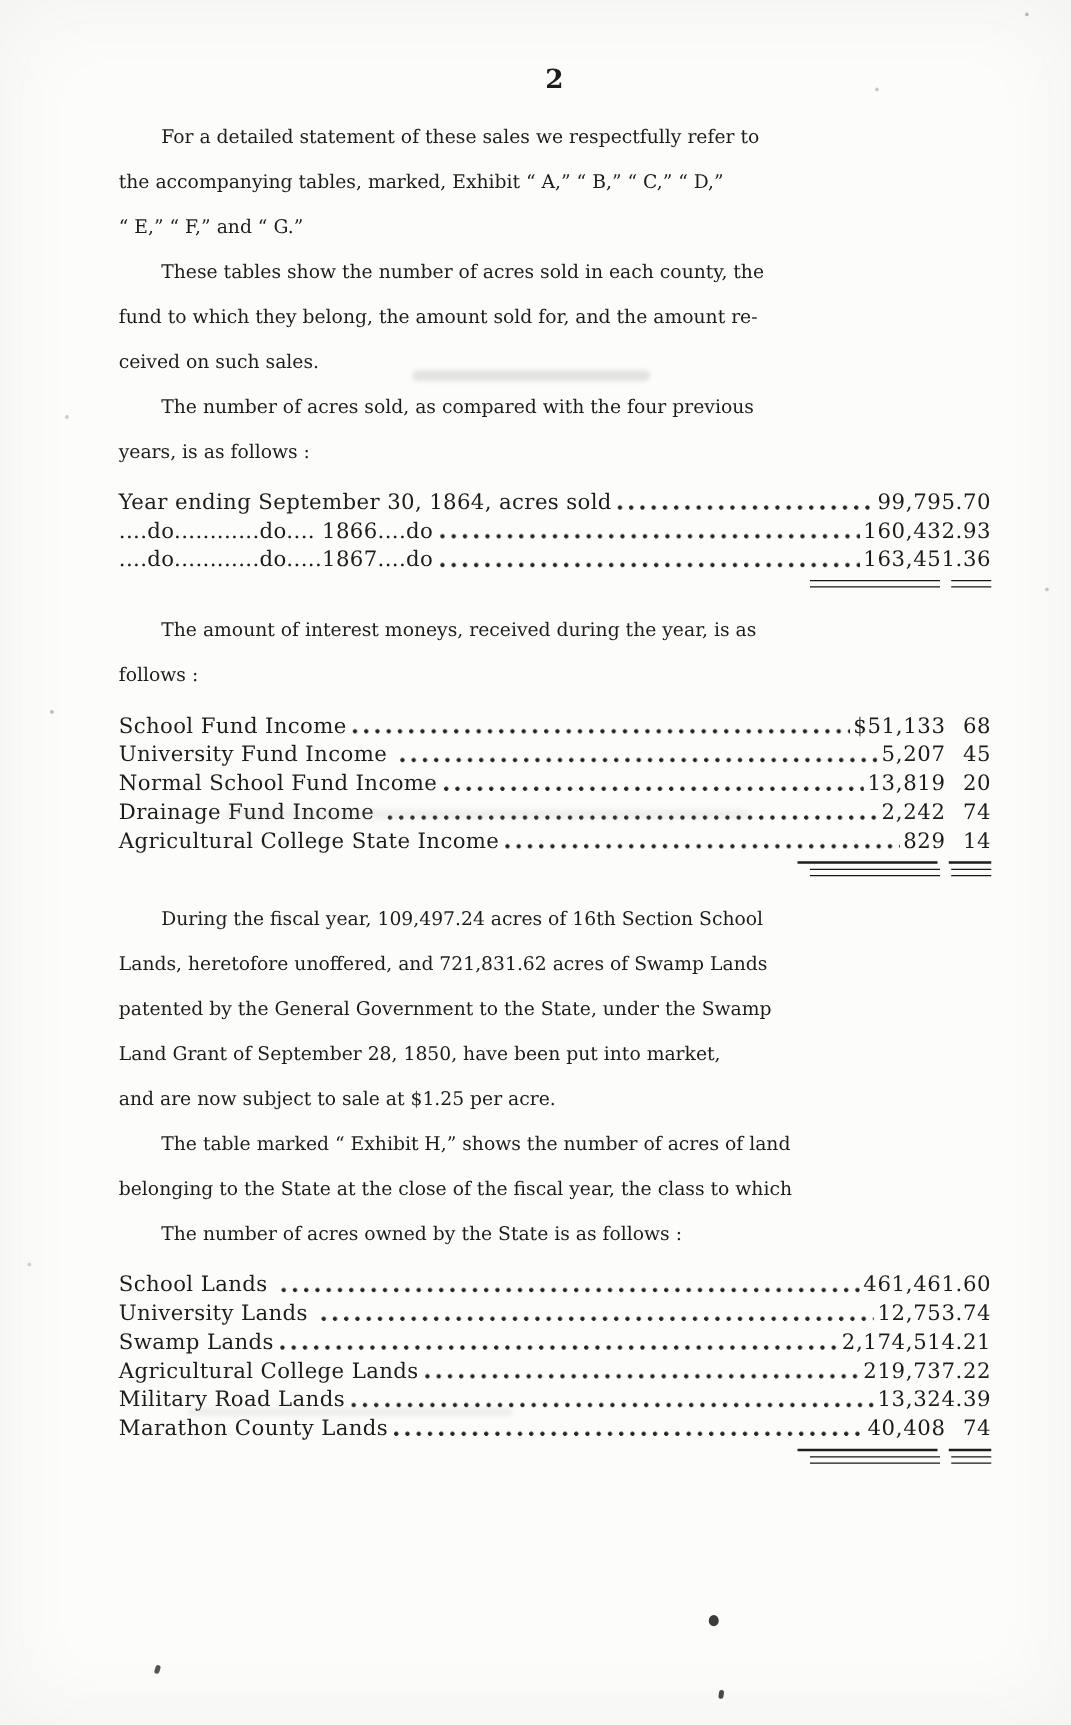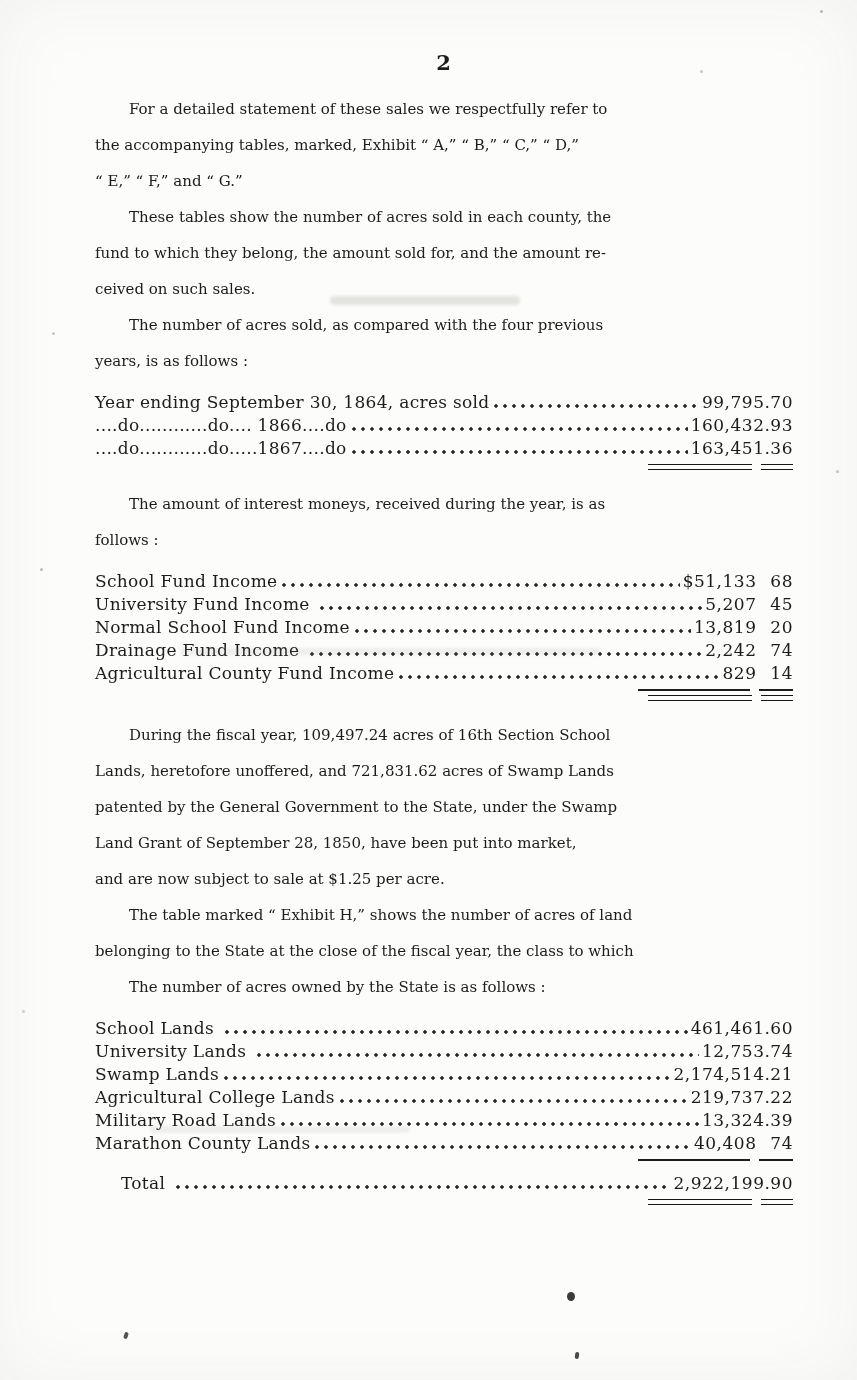--- a/index.html
+++ b/index.html
@@ -157,21 +157,21 @@
             <span class="tlabel">Normal School Fund Income</span>
             <span class="tleader"></span>
             <span class="tvalue">13,819 20</span>
           </div>
           <div class="trow">
             <span class="tlabel">Drainage Fund Income </span>
             <span class="tleader"></span>
             <span class="tvalue">2,242 74</span>
           </div>
           <div class="trow">
-            <span class="tlabel">Agricultural County Fund Income</span>
+            <span class="tlabel">Agricultural College State Income</span>
             <span class="tleader"></span>
             <span class="tvalue">829 14</span>
           </div>
           <div class="rule single">
             <span class="seg seg-main"></span>
             <span class="seg seg-cents"></span>
           </div>
           <div class="rule double">
             <span class="seg seg-main"></span>
             <span class="seg seg-cents"></span>
@@ -218,25 +218,20 @@
             <span class="tvalue">13,324.39</span>
           </div>
           <div class="trow">
             <span class="tlabel">Marathon County Lands</span>
             <span class="tleader"></span>
             <span class="tvalue">40,408 74</span>
           </div>
           <div class="rule single">
             <span class="seg seg-main"></span>
             <span class="seg seg-cents"></span>
-          </div>
-          <div class="trow total">
-            <span class="tlabel">Total </span>
-            <span class="tleader"></span>
-            <span class="tvalue">2,922,199.90</span>
           </div>
           <div class="rule double">
             <span class="seg seg-main"></span>
             <span class="seg seg-cents"></span>
           </div>
         </div>
       </div>
   </div>
 
   <div class="speck" style="left:567px; top:1292px; width:8px; height:9px; opacity:0.92;"></div>

